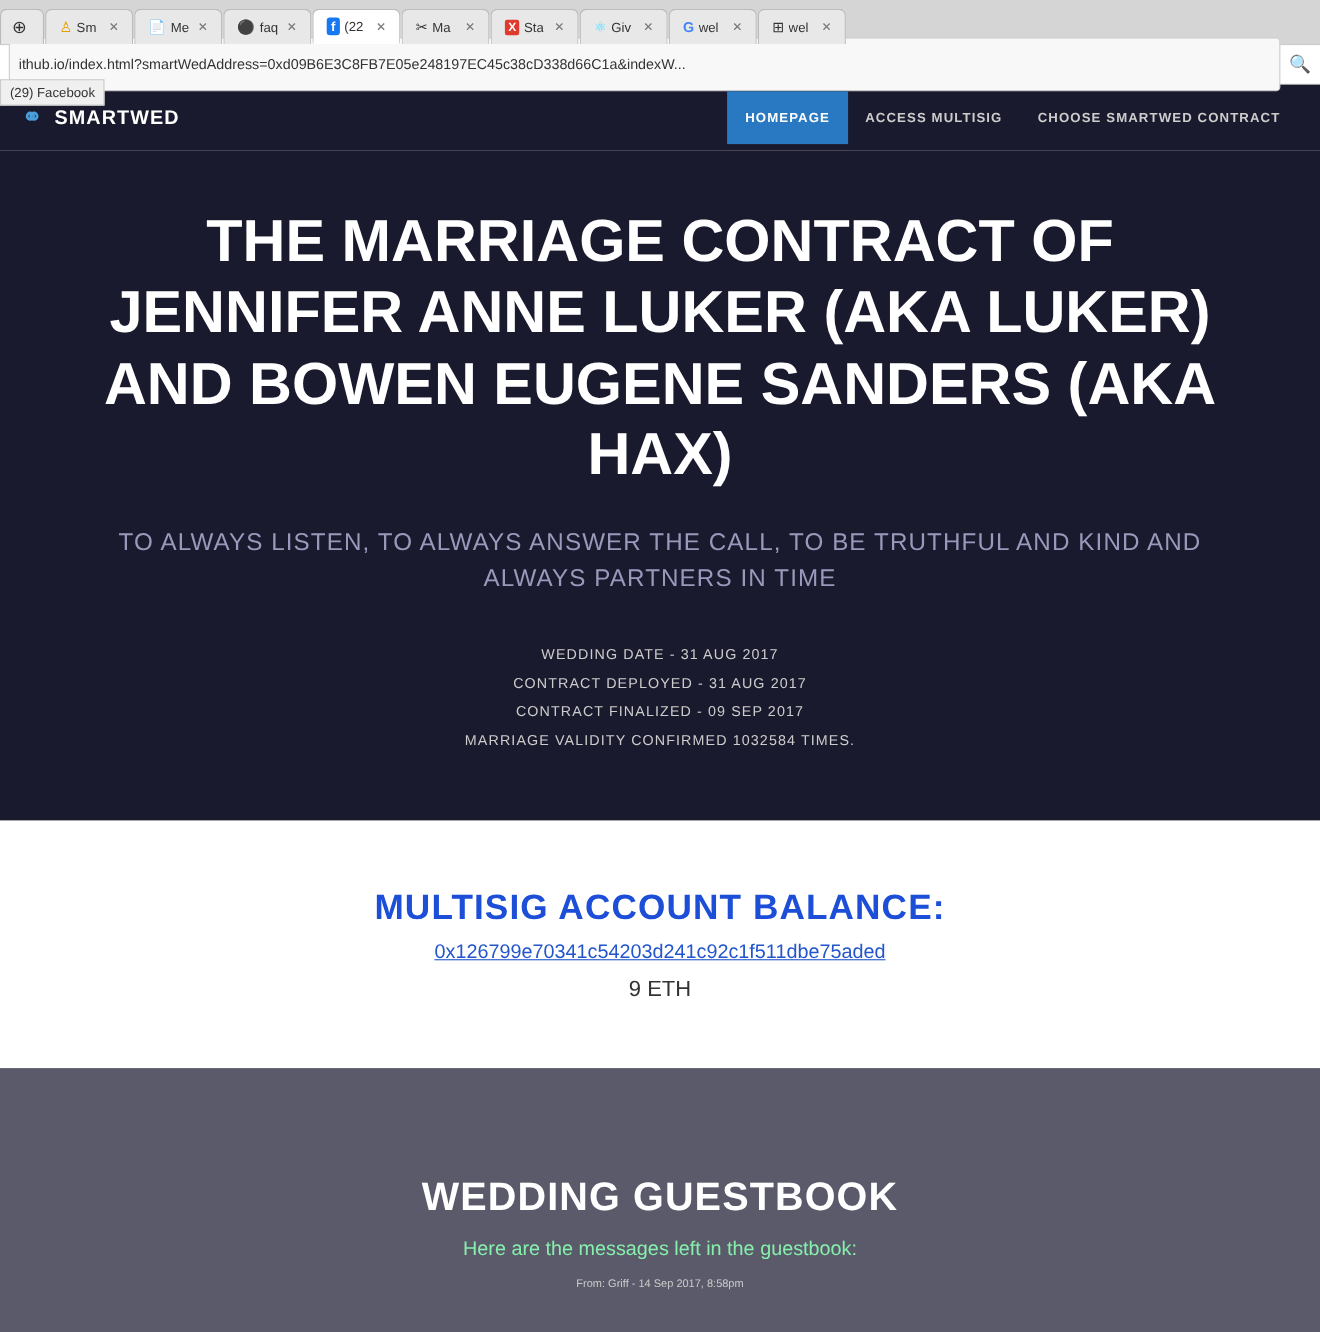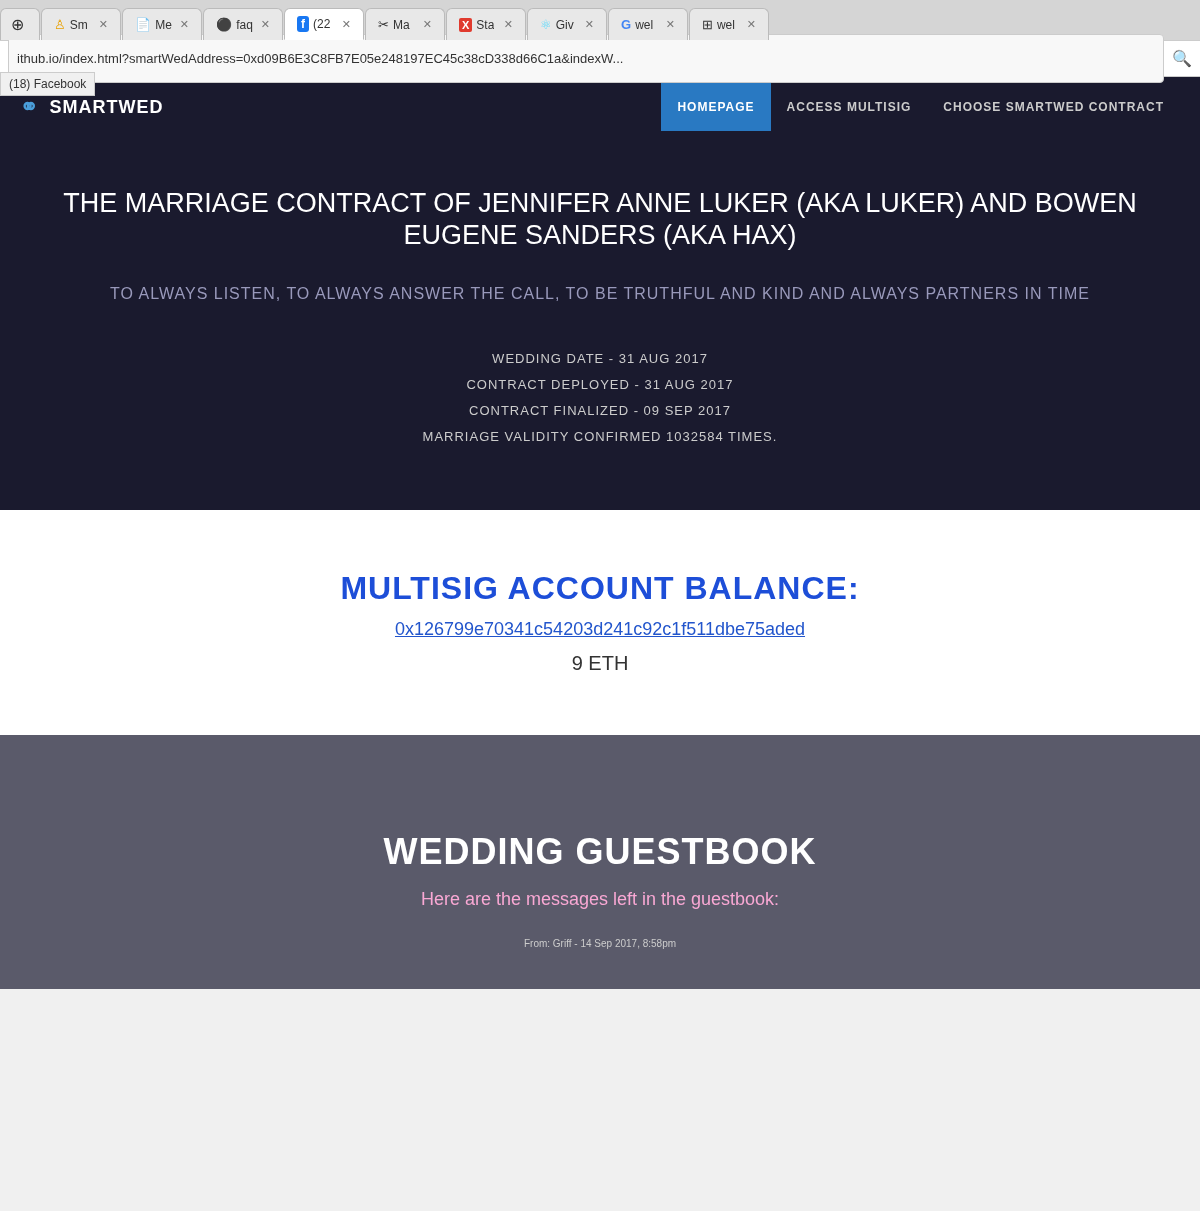--- a/index.html
+++ b/index.html
@@ -44,36 +44,36 @@
       color: #ccc; text-decoration: none; font-size: 12px; font-weight: bold;
       letter-spacing: 1px; padding: 0 16px; height: 48px; display: flex; align-items: center;
       cursor: pointer;
     }
     .nav-link.active { background: #2979c2; color: #fff; }
 
     
     .hero {
       background: #1a1a2e; color: #fff; text-align: center; padding: 50px 60px 60px;
     }
-    .hero-title { font-size: 27px; font-weight: normal; line-height: 1.2; margin-bottom: 30px; text-transform: uppercase; }
-    .hero-vow { font-size: 16px; color: #9999bb; letter-spacing: 1px; margin-bottom: 40px; text-transform: uppercase; line-height: 1.5; }
+    .hero-title { font-size: 54px; font-weight: bold; line-height: 1.2; margin-bottom: 30px; text-transform: uppercase; }
+    .hero-vow { font-size: 22px; color: #9999bb; letter-spacing: 1px; margin-bottom: 40px; text-transform: uppercase; line-height: 1.5; }
     .hero-meta { font-size: 13px; color: #ccc; letter-spacing: 1px; line-height: 2.0; text-transform: uppercase; }
 
     
     .multisig-section {
       background: #fff; text-align: center; padding: 60px 40px;
     }
     .multisig-title { font-size: 32px; font-weight: bold; color: #1d4ed8; letter-spacing: 1px; margin-bottom: 12px; text-transform: uppercase; }
     .multisig-address { font-size: 18px; color: #2255cc; text-decoration: underline; cursor: pointer; margin-bottom: 12px; }
     .multisig-balance { font-size: 20px; color: #333; font-weight: normal; }
 
     
     .guestbook-section { background: #5a5a6a; text-align: center; padding: 96px 40px 40px; }
     .guestbook-title { font-size: 36px; font-weight: bold; color: #fff; letter-spacing: 1px; text-transform: uppercase; margin-bottom: 16px; }
-    .guestbook-subtitle { font-size: 18px; color: #f9a8d4; margin-bottom: 28px; }
+    .guestbook-subtitle { font-size: 18px; color: #86efac; margin-bottom: 16px; }
     .guestbook-entry { color: #ccc; font-size: 10px; }
   </style>
 </head>
 <body>
 
 <div class="browser-chrome">
   <div class="tab-bar">
 
     <div class="tab" style="min-width:40px; max-width:40px; padding:0 10px;">
       <span style="font-size:16px;">⊕</span>
@@ -127,21 +127,21 @@
       <span class="tab-close">✕</span>
     </div>
 
     <div class="tab">
       <span style="font-size:13px; margin-right:4px;">⊞</span>
       <span class="tab-label">wel</span>
       <span class="tab-close">✕</span>
     </div>
   </div>
 
-  <div class="tooltip-popup">(18) Facebook</div>
+  <div class="tooltip-popup">(29) Facebook</div>
 
   <div class="address-bar">
     <input class="address-bar-url" value="ithub.io/index.html?smartWedAddress=0xd09B6E3C8FB7E05e248197EC45c38cD338d66C1a&amp;indexW..." style="">
     <span style="margin-left:8px; font-size:16px; color:#555; cursor:pointer;">🔍</span>
   </div>
 </div>
 
 <nav class="site-nav">
   <div class="nav-logo">
     <span class="nav-logo-icon">⚭</span>

